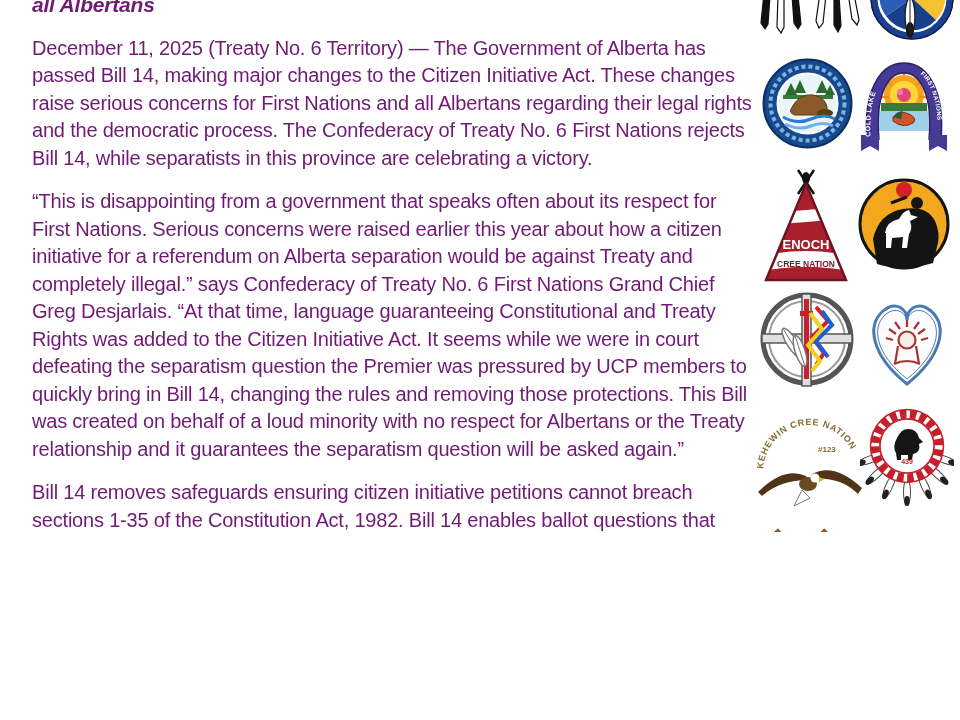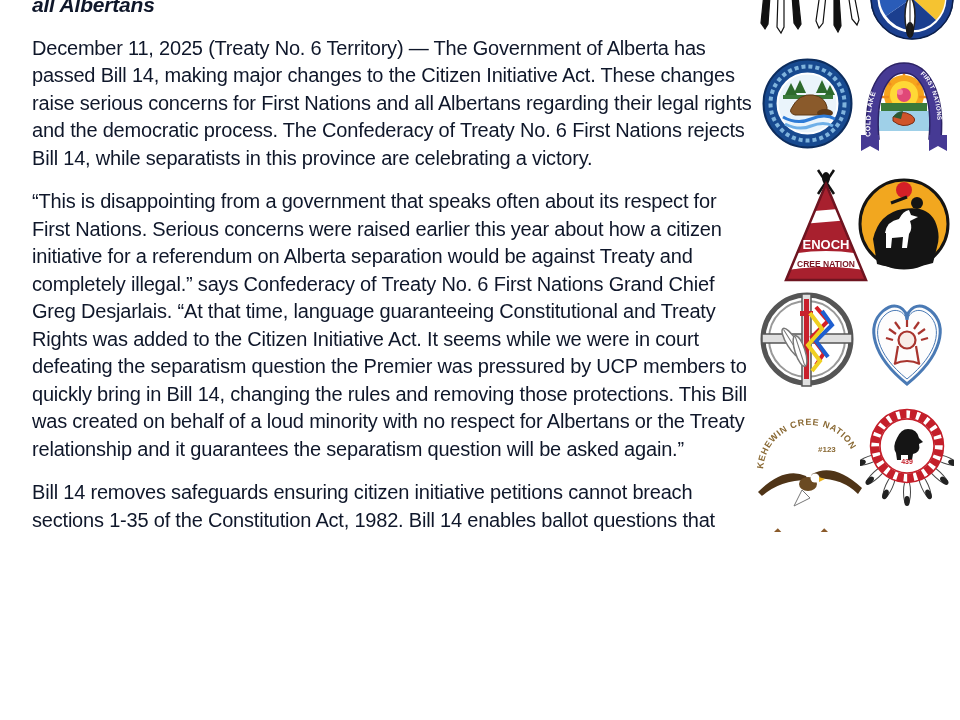--- a/index.html
+++ b/index.html
@@ -1,17 +1,17 @@
 <!DOCTYPE html>
 <html><head>
 <meta charset="utf-8">
 <style>
   html,body{margin:0;padding:0;background:#fff;}
   .page{position:relative;width:960px;height:532px;background:#ffffff;overflow:hidden;
-        font-family:"Liberation Sans",sans-serif;color:#0f172a;}
+        font-family:"Liberation Sans",sans-serif;color:#701a75;}
   .text-col{position:absolute;left:32px;top:0;width:726px;font-size:20px;
             line-height:27.5px;letter-spacing:-0.2px;}
   .headline-frag{font-weight:bold;font-style:italic;font-size:21px;margin-top:-9px;}
   .para{margin:16px 0 0 0;}
   .para strong{font-weight:normal;}
   .logo-col{position:absolute;left:0;top:0;width:960px;height:720px;pointer-events:none;}
   .logo{position:absolute;}
   .logo svg{display:block;width:100%;height:100%;}
   svg text{font-family:"Liberation Sans",sans-serif;}
 </style>
@@ -106,21 +106,21 @@
         <path d="M38,62 q8,-8 18,-2 q6,4 2,8 q-10,6 -20,-2z" fill="#d0542a" stroke="#7a2e14" stroke-width="1"></path>
         <path d="M38,62 q4,-6 10,-6 l-2,8z" fill="#2d5a34"></path>
         <path d="M12,84 C8,38 24,8 49,8 C74,8 90,38 86,84 L74,84 C78,42 66,18 49,18 C32,18 20,42 24,84 Z" fill="#463a94" stroke="#2c2366" stroke-width="1.5"></path>
         <path d="M6,80 l18,0 0,16 -9,-5 -9,5z" fill="#463a94"></path>
         <path d="M74,80 l18,0 0,16 -9,-5 -9,5z" fill="#463a94"></path>
         <text font-size="7" font-weight="bold" fill="#fff" letter-spacing="0.5"><textPath href="#clL" startOffset="6">COLD LAKE</textPath></text>
         <text font-size="6.2" font-weight="bold" fill="#fff" letter-spacing="0.3"><textPath href="#clR" startOffset="18">FIRST NATIONS</textPath></text>
       </svg>
     </div>
 
-    <div class="logo" style="left:780px;top:168px;width:92px;height:126px;">
+    <div class="logo" style="left:760px;top:168px;width:92px;height:126px;">
       <svg viewBox="0 0 92 126">
         <defs>
             <clipPath id="tipi">
               <path d="M46,16 L86,112 L6,112 Z"></path>
             </clipPath>
           </defs>
         <line x1="38" y1="2" x2="54" y2="26" stroke="#111" stroke-width="2.5"></line>
         <line x1="54" y1="2" x2="38" y2="26" stroke="#111" stroke-width="2.5"></line>
         <ellipse cx="46" cy="10" rx="4" ry="6" fill="#111"></ellipse>
         <g clip-path="url(#tipi)">

